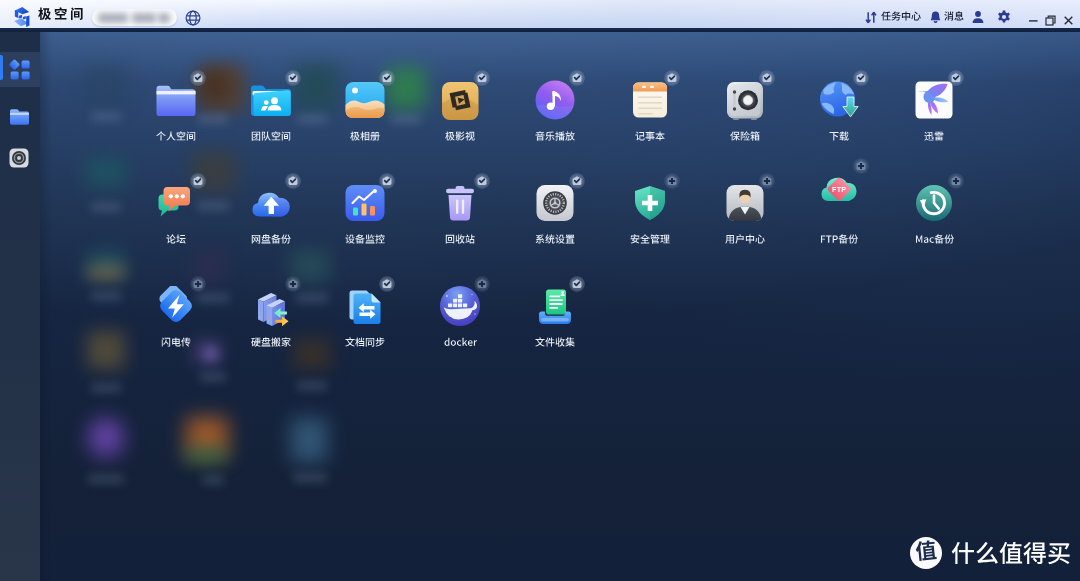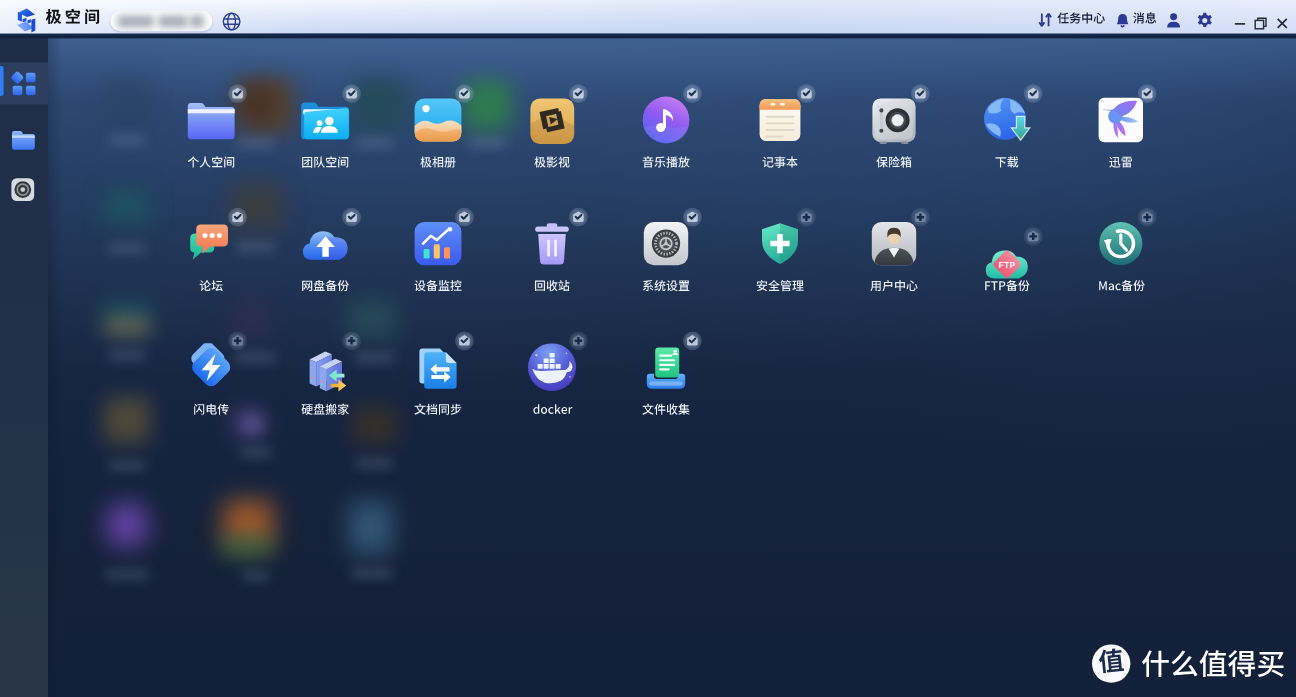--- a/index.html
+++ b/index.html
@@ -584,21 +584,21 @@
           </svg><svg class="bdg" width="16" height="16" viewBox="0 0 16 16">
             <circle cx="8" cy="8" r="7.8" fill="rgba(165,185,210,0.14)"></circle>
             <circle cx="8" cy="8" r="6.1" fill="rgba(170,190,212,0.12)"></circle>
             <path d="M8 3.2 L12.4 5.8 V10.6 Q12.4 12 11 12 H5 Q3.6 12 3.6 10.6 V5.8 Z" fill="rgba(205,220,238,0.34)"></path>
             <path d="M7 4.9 h2 v2.1 h2.1 v2 H9 v2.1 H7 V9 H4.9 V7 H7 Z" fill="#16294a"></path>
           </svg></div>
       </div>
       <div class="lab" style="left:657.5px;top:200.5px"><svg width="40.0" height="12.5" viewBox="0 0 40.0 12.5" overflow="visible">
           <path d="M1.5 1.1V4.7C1.5 6.1 1.4 7.9 0.3 9.1C0.5 9.2 0.9 9.5 1 9.7C1.8 8.9 2.1 7.8 2.3 6.6H4.6V9.5H5.5V6.6H8V8.4C8 8.6 7.9 8.7 7.7 8.7C7.5 8.7 6.9 8.7 6.2 8.7C6.4 8.9 6.5 9.3 6.5 9.6C7.5 9.6 8.1 9.6 8.4 9.4C8.8 9.3 8.9 9 8.9 8.5V1.1ZM2.4 2H4.6V3.4H2.4ZM8 2V3.4H5.5V2ZM2.4 4.3H4.6V5.7H2.4C2.4 5.4 2.4 5 2.4 4.7ZM8 4.3V5.7H5.5V4.3Z M12.6 2.8H17.6V4.6H12.6L12.6 4.1ZM14.3 0.5C14.5 1 14.7 1.5 14.8 1.9H11.6V4.1C11.6 5.6 11.5 7.7 10.3 9.1C10.5 9.2 11 9.5 11.1 9.7C12.1 8.6 12.4 6.9 12.5 5.5H17.6V6.1H18.6V1.9H15.3L15.8 1.7C15.7 1.3 15.5 0.8 15.2 0.3Z M24.5 0.4V2.1H20.9V7H21.9V6.4H24.5V9.6H25.5V6.4H28.1V7H29.1V2.1H25.5V0.4ZM21.9 5.5V3.1H24.5V5.5ZM28.1 5.5H25.5V3.1H28.1Z M33 3.2V8C33 9.1 33.3 9.5 34.5 9.5C34.7 9.5 36.1 9.5 36.3 9.5C37.5 9.5 37.8 8.9 37.9 7C37.6 6.9 37.2 6.7 37 6.6C36.9 8.2 36.9 8.6 36.3 8.6C36 8.6 34.8 8.6 34.6 8.6C34 8.6 33.9 8.5 33.9 8V3.2ZM31.3 3.9C31.1 5.1 30.8 6.7 30.4 7.7L31.4 8.1C31.7 7 32 5.3 32.2 4ZM37.5 3.9C38 5.1 38.6 6.7 38.8 7.7L39.7 7.3C39.5 6.3 39 4.8 38.4 3.6ZM33.4 1.3C34.3 1.9 35.5 2.9 36.1 3.5L36.8 2.8C36.2 2.2 34.9 1.2 34 0.6Z" fill="#eef3fa"></path>
         </svg></div>
-      <div class="cell" style="left:752.3px;top:167px">
+      <div class="cell" style="left:752.3px;top:136px">
         <div class="ic"><svg width="42" height="40" viewBox="0 0 42 40">
             <defs>
               <linearGradient id="ftg" x1="0" y1="0" x2="0" y2="1">
                 <stop offset="0" stop-color="#7ceccf"></stop>
                 <stop offset="1" stop-color="#23bda5"></stop>
               </linearGradient>
               <linearGradient id="ftd" x1="0" y1="0" x2="0" y2="1">
                 <stop offset="0" stop-color="#f8899c"></stop>
                 <stop offset="1" stop-color="#ee5874"></stop>
               </linearGradient>

